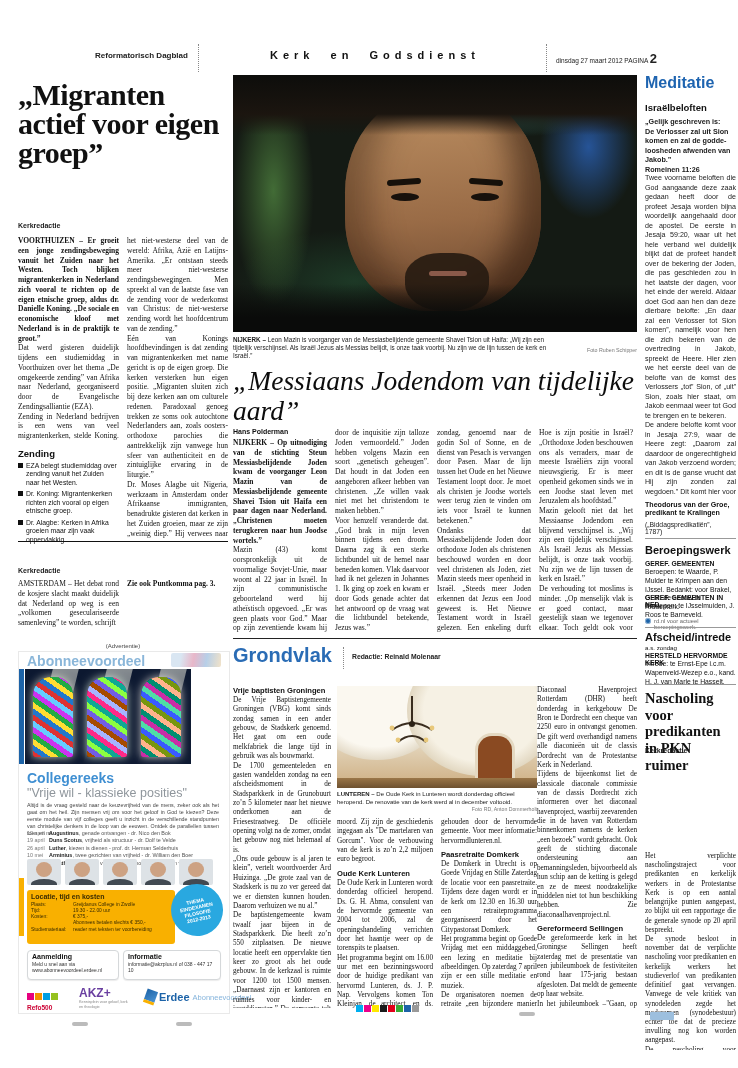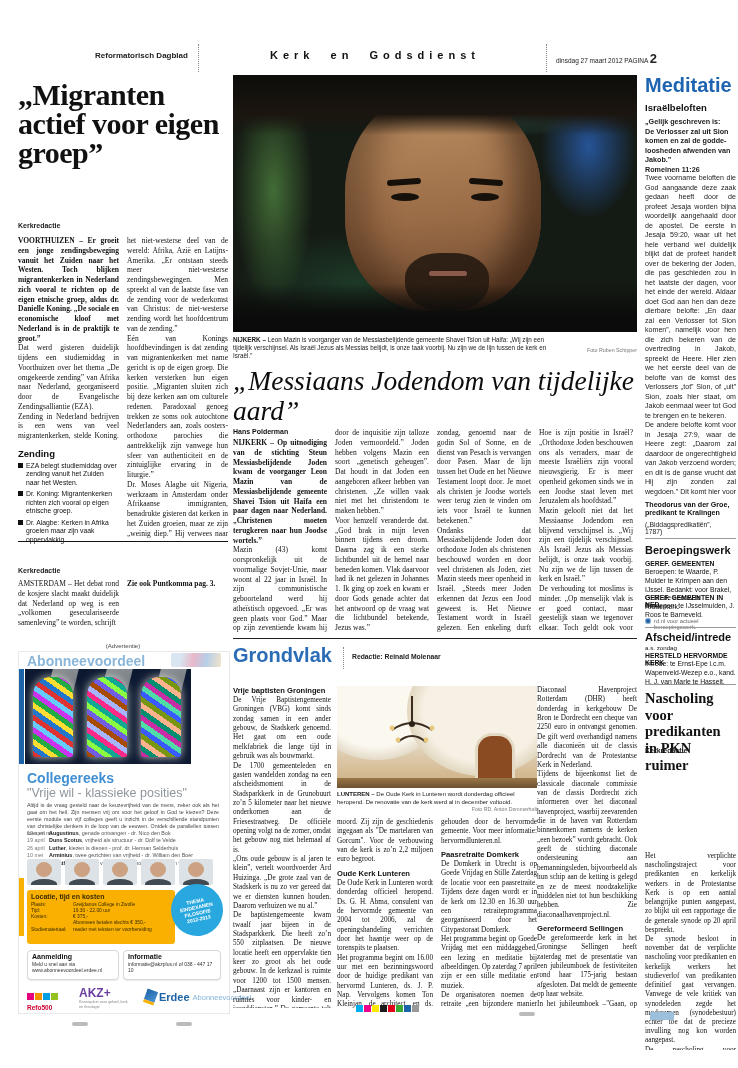--- a/index.html
+++ b/index.html
@@ -134,21 +134,21 @@
   .vaultR{position:absolute;right:-20px;top:-40px;width:150px;height:130px;border-radius:50%;
           background:radial-gradient(#f6f1e4 55%,#d8cbb0 78%,#c2b194 100%);}
   .archdoor{position:absolute;right:22px;bottom:0;width:34px;height:52px;border-radius:17px 17px 0 0;
             background:#8a4a22;border:3px solid #e4d9c2;border-bottom:none;}
   .pews{position:absolute;left:0;right:0;bottom:0;height:10px;background:linear-gradient(#9a7648,#6e5130);}
   .chan{position:absolute;left:48px;top:10px;}
   .gcapt{left:337px;top:791px;width:200px;font-size:6px;line-height:1.3;color:#222;}
   .gcred{left:460px;top:806px;width:77px;text-align:right;font-size:5.2px;color:#777;}
   
   .rr{left:645px;width:91px;}
-  .medtitle{top:74px;font-size:20px;font-weight:bold;color:#1e64b0;}
+  .medtitle{top:74px;font-size:16px;font-weight:bold;color:#1e64b0;}
   .medsub{top:102px;font-size:9.5px;font-weight:bold;}
   .medquote{top:117px;font-size:7.2px;line-height:1.32;font-weight:bold;color:#222;}
   .medbody{top:174px;height:324px;font-size:7.1px;line-height:1.34;color:#222;overflow:hidden;}
   .medauthor{top:501px;font-size:7.1px;font-weight:bold;}
   .mednote{top:521px;font-size:6.8px;color:#222;}
   .rrule{left:645px;width:91px;border-top:1px solid #999;}
   .rr-h{font-size:11px;font-weight:bold;}
   .rr-small{font-size:6.8px;line-height:1.3;}
   .rr-cap{font-size:6.8px;font-weight:bold;}
   .rdnl{display:flex;gap:3px;align-items:flex-start;font-size:5.8px;color:#666;}

